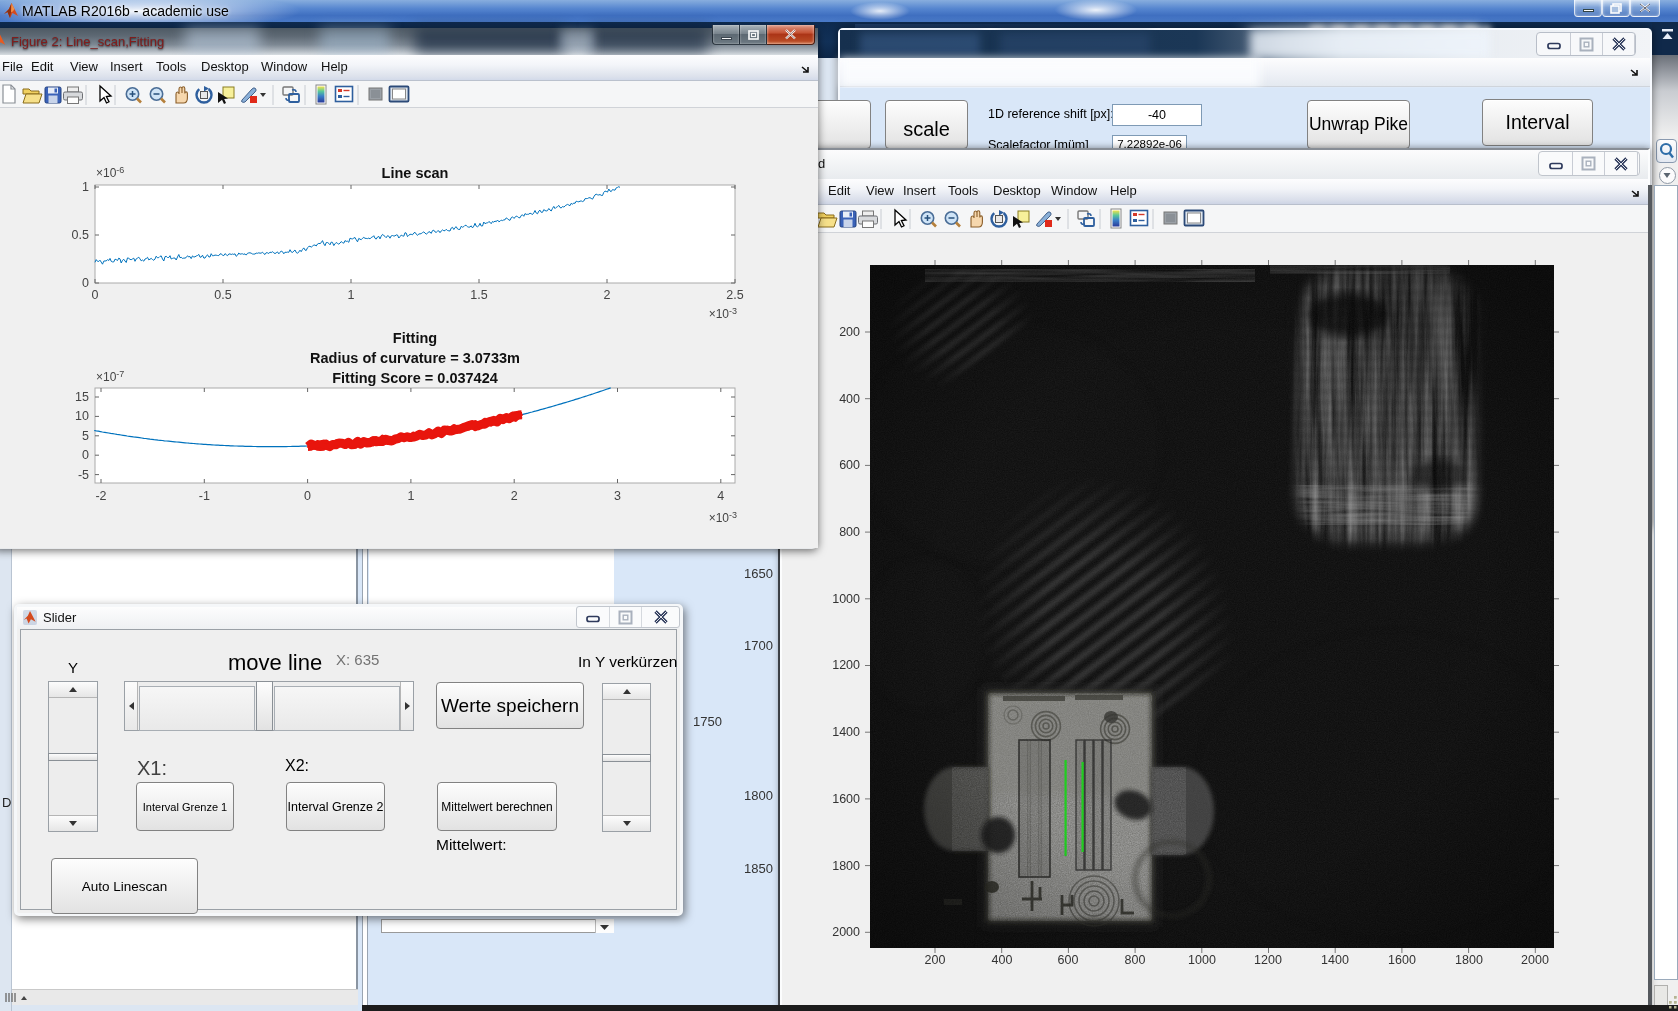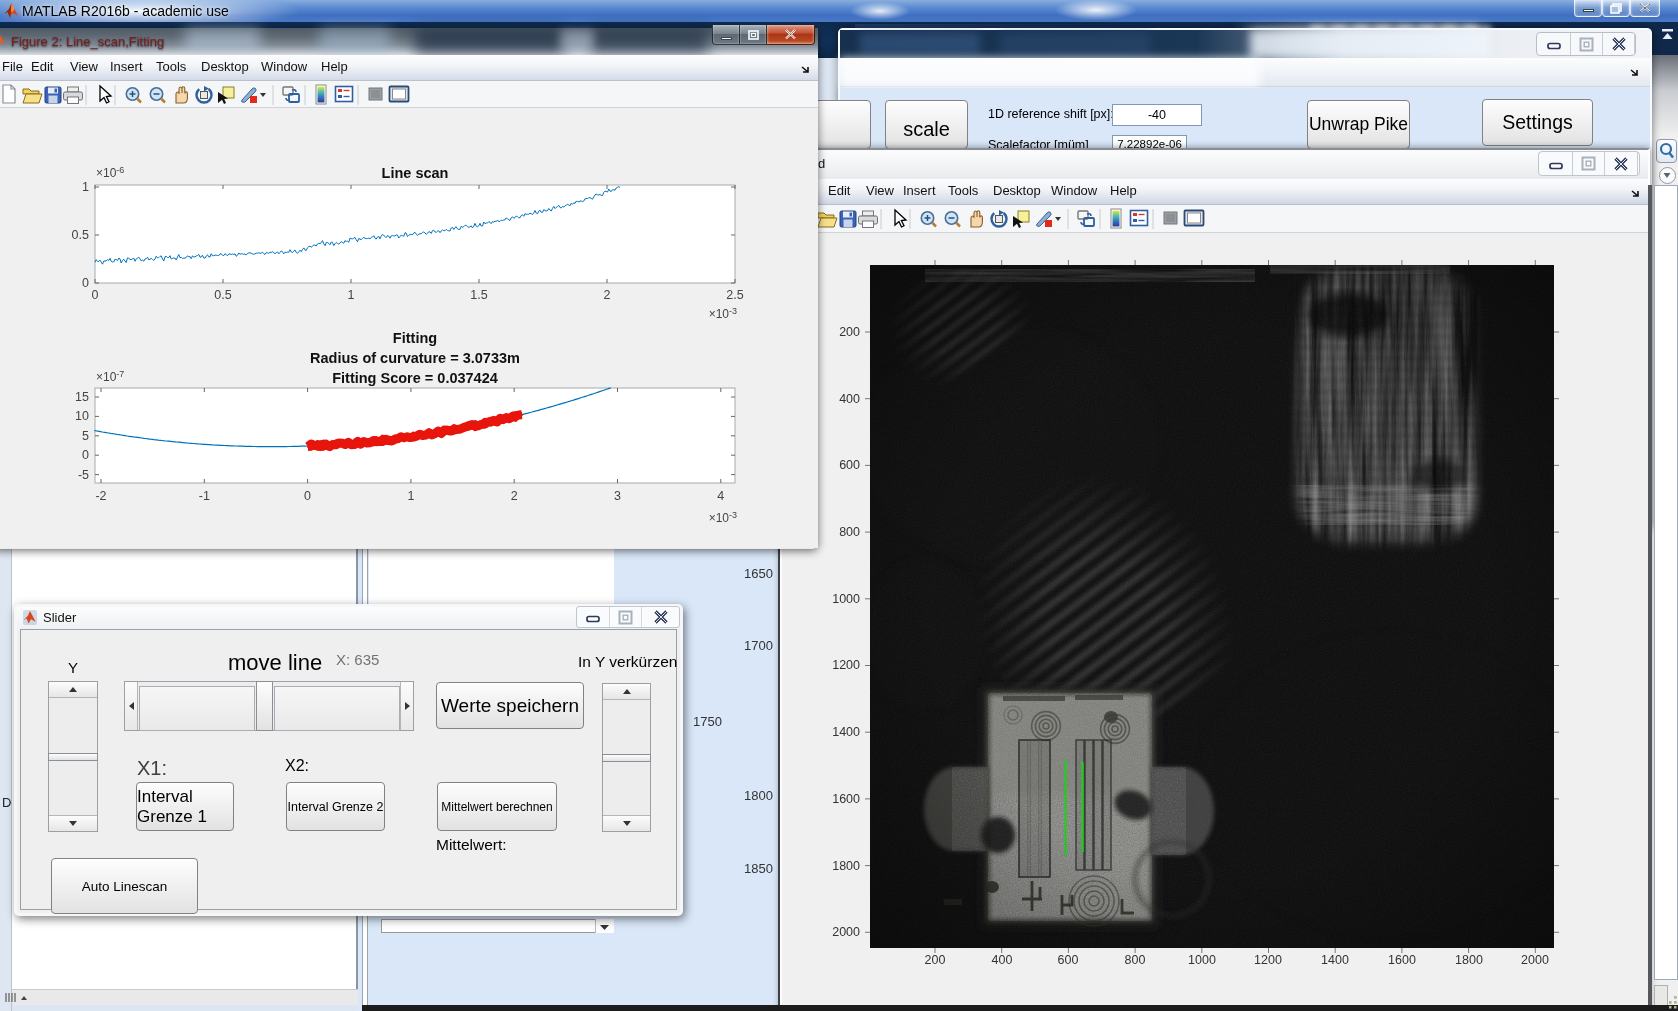--- a/index.html
+++ b/index.html
@@ -101,21 +101,21 @@
 <div class="btn" style="left:885px;top:100px;width:83px;height:49px;font-size:20px;align-items:flex-end">
     <span style="margin-bottom:7px">scale</span>
   </div>
 <div class="abs" style="left:988px;top:107px;font-size:12.5px;color:#000">1D reference shift [px]:</div>
 <div class="abs" style="left:1112px;top:104px;width:90px;height:22px;background:#fff;border:1px solid #7e9ab5;
  font-size:12.5px;display:flex;align-items:center;justify-content:center">-40</div>
 <div class="abs" style="left:988px;top:138px;font-size:12.5px;color:#000">Scalefactor [müm]</div>
 <div class="abs" style="left:1112px;top:135px;width:75px;height:17px;background:#fff;border:1px solid #7e9ab5;
  font-size:11.5px;display:flex;align-items:center;justify-content:center;overflow:hidden">7.22892e-06</div>
 <div class="btn" style="left:1307px;top:100px;width:103px;height:49px;font-size:17.5px;white-space:nowrap">Unwrap Pike</div>
-<div class="btn" style="left:1482px;top:99px;width:111px;height:47px;font-size:19.5px">Settings</div>
+<div class="btn" style="left:1482px;top:99px;width:111px;height:47px;font-size:19.5px">Interval</div>
 <div class="abs" style="left:0;top:57px;width:12px;height:954px;background:#dde6f1;border-right:1px solid #b9c4d2"></div>
 <div class="abs" style="left:2px;top:795px;font-size:13px;color:#222">D</div>
 <div class="abs" style="left:12px;top:537px;width:346px;height:468px;background:#fff;border-right:2px solid #8a95a2"></div>
 <div class="abs" style="left:12px;top:989px;width:346px;height:16px;background:#e9e9e9;border-top:1px solid #c9c9c9"></div>
 <svg class="abs" style="left:4px;top:992px" width="30" height="11">
  <g stroke="#777" stroke-width="1.5">
       <path d="M2 1 V10 M5 1 V10 M8 1 V10 M11 1 V10"></path>
     </g>
  <path d="M17 8 L23 8 L20 4 Z" fill="#444"></path>
   </svg>
@@ -795,21 +795,21 @@
 <div style="position:absolute;right:0;top:0;width:13px;height:100%;background:linear-gradient(#fbfbfb,#e8e8e8);border-left:1px solid #b5b5b5;display:flex;align-items:center;justify-content:center">
       <svg width="7" height="10">
         <path d="M1 1 L6 5 L1 9 Z" fill="#333"></path>
       </svg>
     </div>
 <div style="position:absolute;left:131px;top:-1px;width:17px;height:50px;background:linear-gradient(#fdfdfd,#e2e2e2);border:1px solid #8a9096"></div>
 <div style="position:absolute;left:14px;top:4px;width:116px;height:45px;background:linear-gradient(#f6f6f6,#e9e9e9);border:1px solid #a8aeb4"></div>
 <div style="position:absolute;left:149px;top:4px;width:126px;height:45px;background:linear-gradient(#f6f6f6,#e9e9e9);border:1px solid #a8aeb4"></div>
 </div>
 <div class="btn" style="left:436px;top:682px;width:148px;height:47px;font-size:19px">Werte speichern</div>
-<div class="btn" style="left:136px;top:782px;width:98px;height:49px;font-size:17px">Interval Grenze 1</div>
+<div class="btn" style="left:136px;top:782px;width:98px;height:49px;font-size:11px">Interval Grenze 1</div>
 <div class="btn" style="left:286px;top:782px;width:99px;height:49px;font-size:12.5px">Interval Grenze 2</div>
 <div class="btn" style="left:437px;top:782px;width:120px;height:49px;font-size:12px">Mittelwert berechnen</div>
 <div class="btn" style="left:51px;top:858px;width:147px;height:56px;font-size:13.5px">Auto Linescan</div>
 <div class="abs" style="left:362px;top:1005px;width:1316px;height:6px;background:#1c1c1c"></div>
 <svg class="abs" style="left:1666px;top:994px" width="12" height="16">
     <g fill="#b4b492">
       <rect x="8" y="12" width="2.5" height="2.5"></rect>
       <rect x="3" y="12" width="2.5" height="2.5"></rect>
       <rect x="8" y="7" width="2.5" height="2.5"></rect>
       <rect x="8" y="2" width="2.5" height="2.5"></rect>

